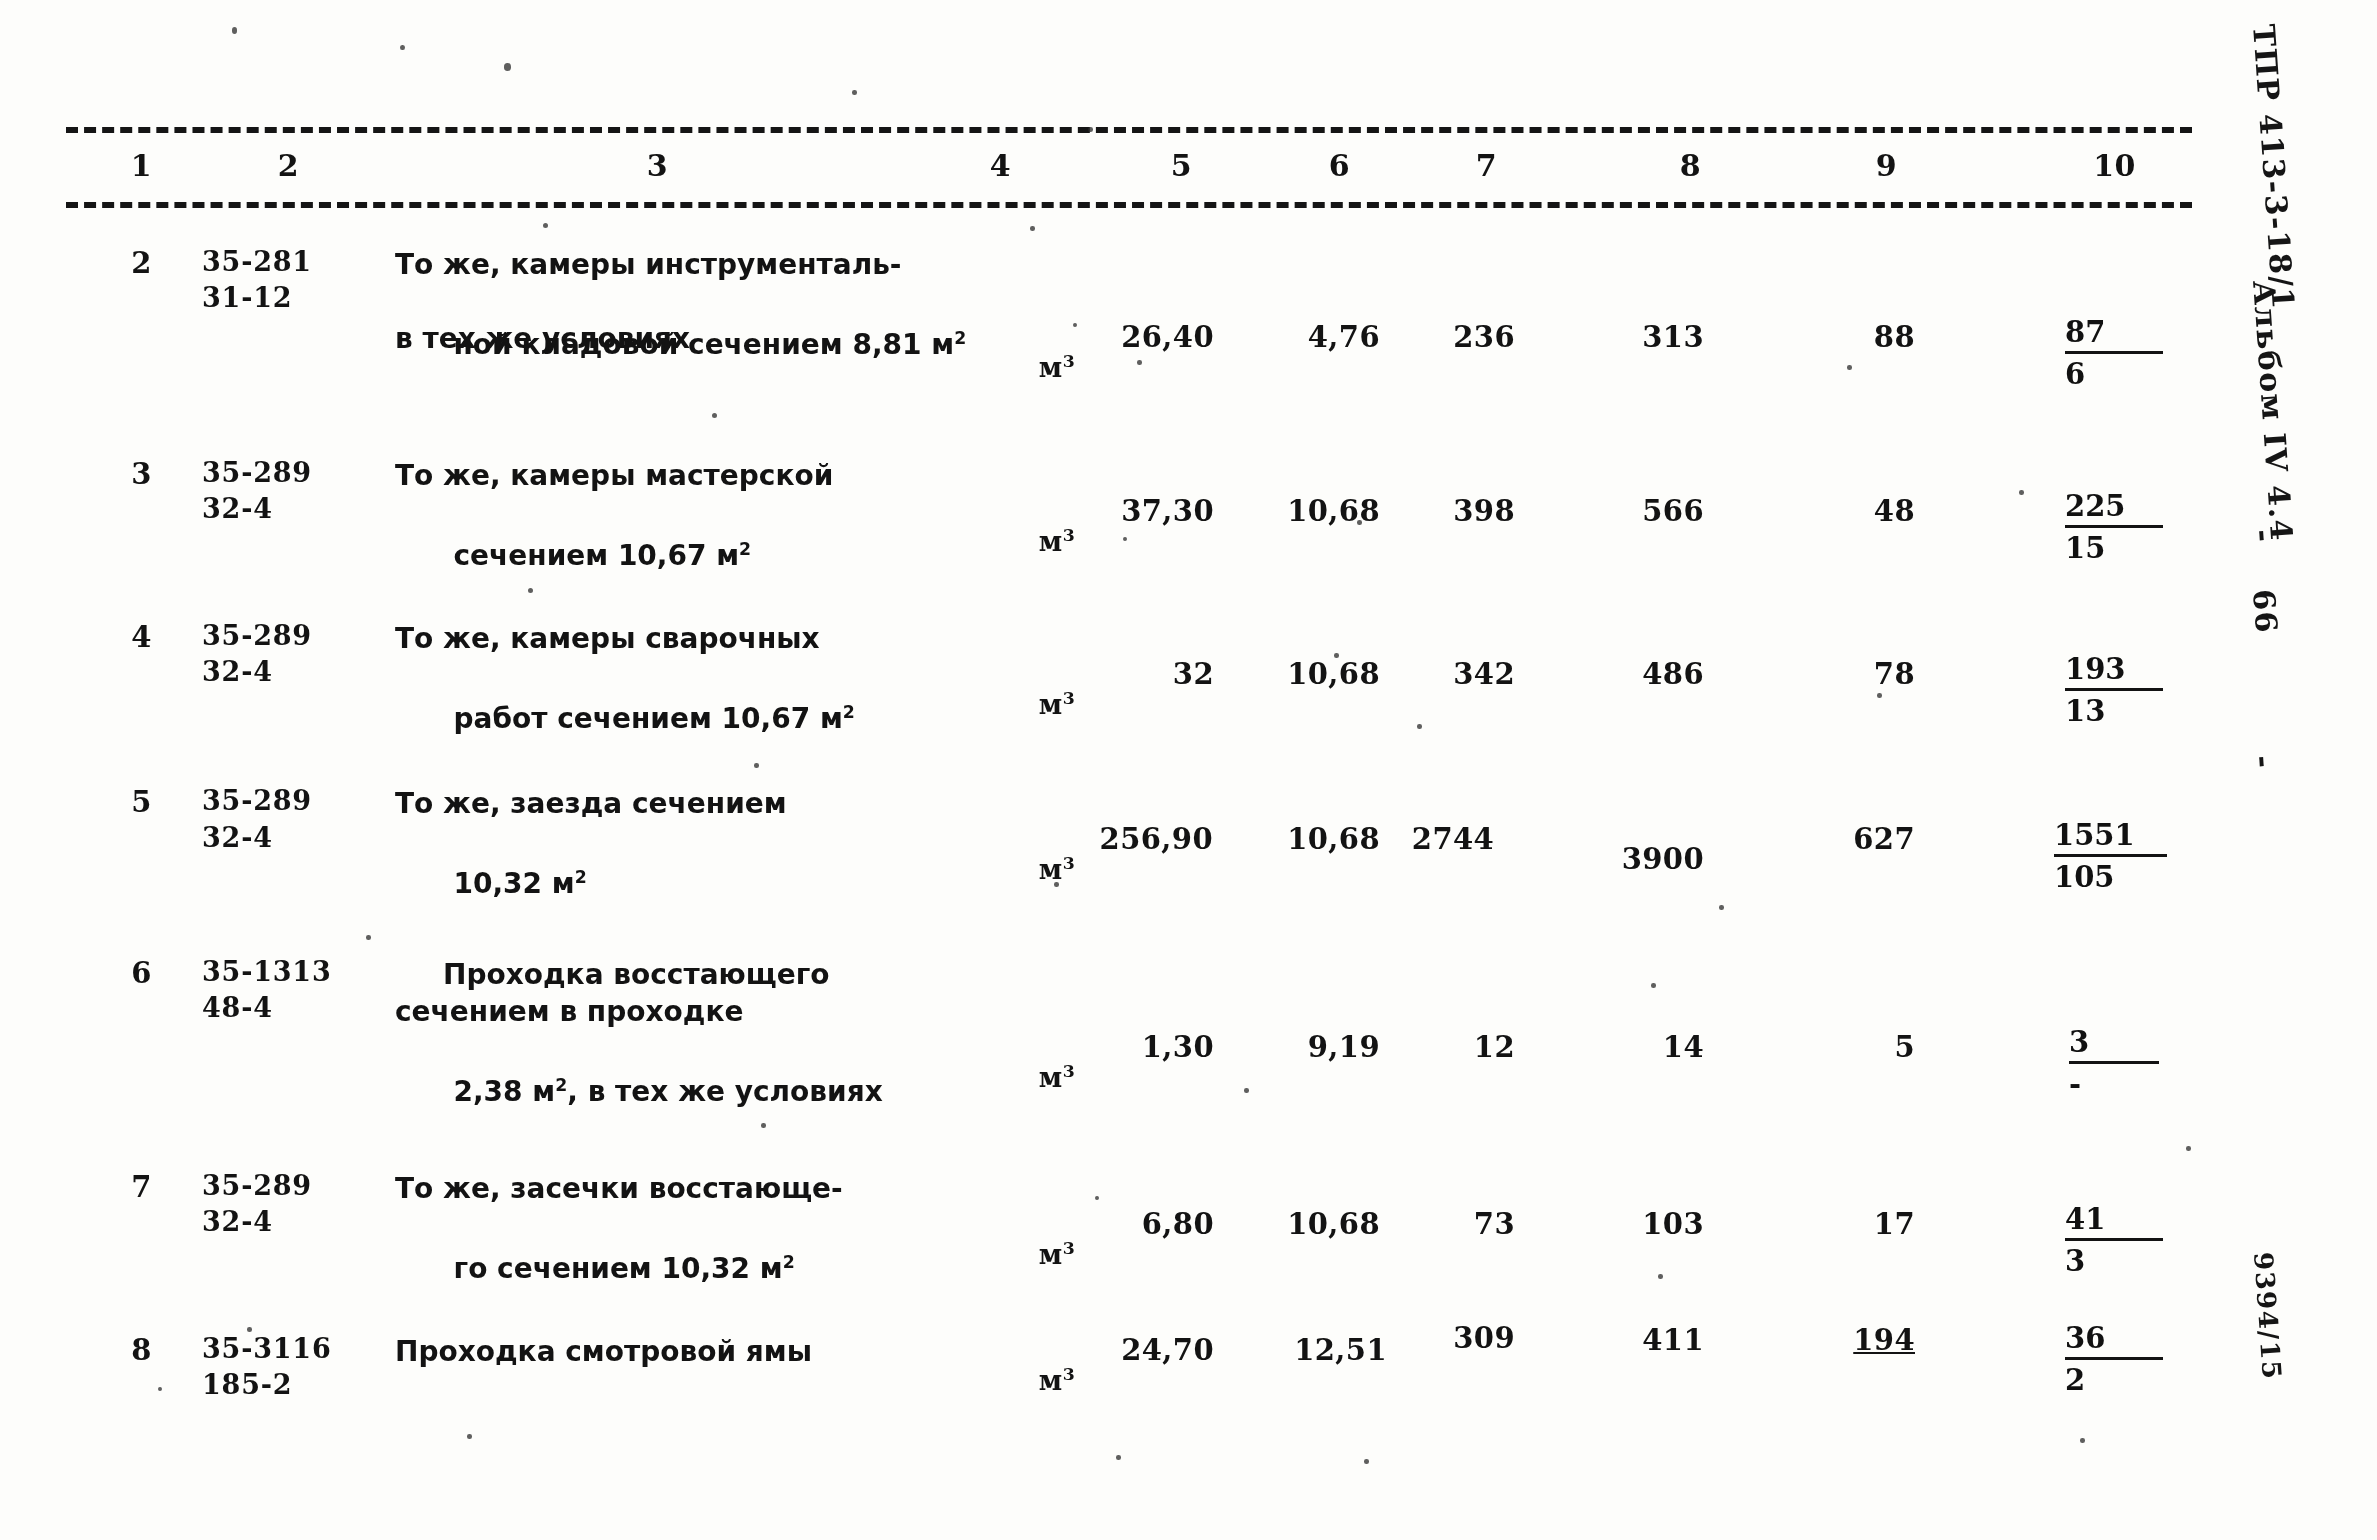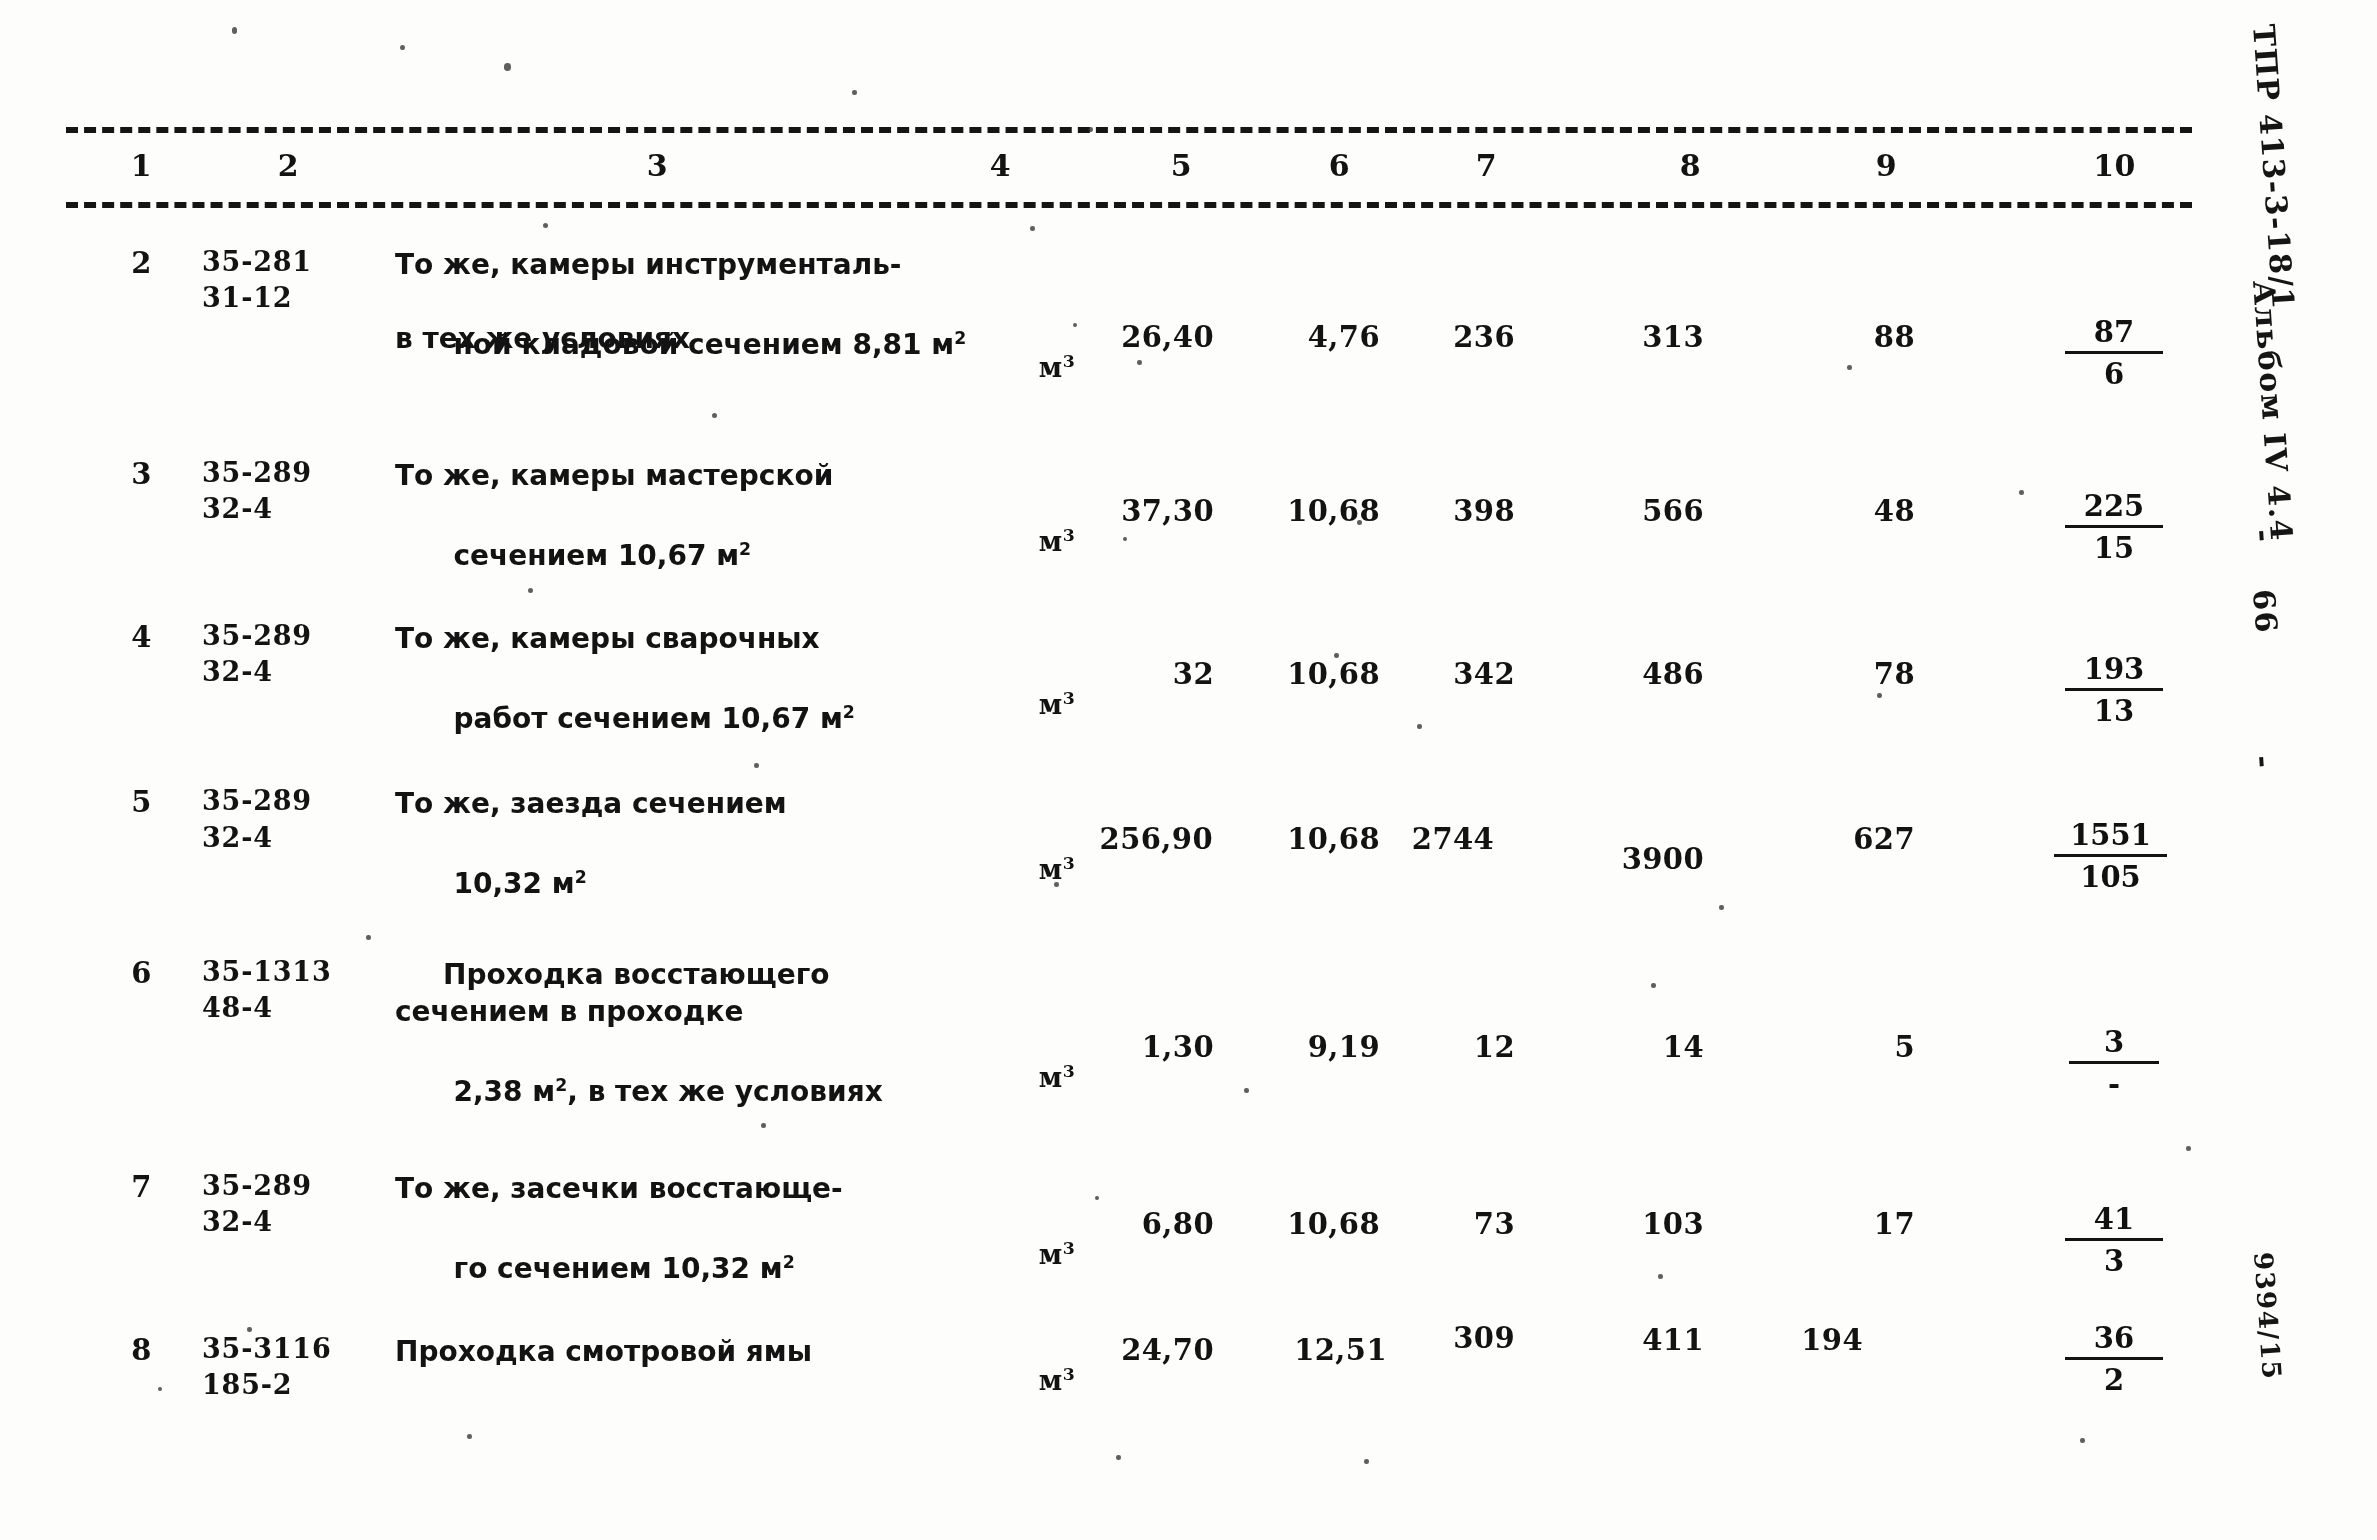--- a/index.html
+++ b/index.html
@@ -79,21 +79,20 @@
     font-size: 17.3px;
     vertical-align: super;
     font-weight: 700;
   }
   .right { text-align: right; }
   .center { text-align: center; }
 
   
   .frac {
     position: absolute;
-    text-align: center;
     font-family: "DejaVu Serif", serif;
     font-weight: 700;
     font-size: 29px;
     line-height: 35px;
   }
   .frac .top {
     display: block;
     border-bottom: 3.8px solid #131313;
     padding-bottom: 0.8px;
   }
@@ -300,21 +299,21 @@
     <div class="t desc" style="left:395px; top:1333px;">Проходка смотровой ямы</div>
 
     <div class="t unit" style="left:980px; top:1333px;">
       <span>м</span><span class="sup">3</span>
     </div>
 
     <div class="t num right" style="left:1078px; top:1333px; width:136px;">24,70</div>
     <div class="t num right" style="left:1244px; top:1333px; width:143px;">12,51</div>
     <div class="t num right" style="left:1402px; top:1321px; width:113px;">309</div>
     <div class="t num right" style="left:1568px; top:1323px; width:136px;">411</div>
-    <div class="t num right" style="left:1727px; top:1323px; width:136px;">194</div>
+    <div class="t num right" style="left:1779px; top:1323px; width:136px;text-decoration:underline;">194</div>
     <div class="frac" style="left:2065px; top:1321px; width:98px;">
       <span class="top">36</span>
       <span class="bot">2</span>
     </div>
   </div>
 
   <div class="side side-main" style="left:2281px; top:22.6px; transform: rotate(86deg);">ТПР 413-3-18/1</div>
   <div class="side side-main" style="left:2281px; top:279px; transform: rotate(86deg);">Альбом IV 4.4</div>
   <div class="side side-main" style="left:2281px; top:528px; transform: rotate(86deg);">-</div>
   <div class="side side-main" style="left:2281px; top:588px; transform: rotate(86deg);">66</div>

